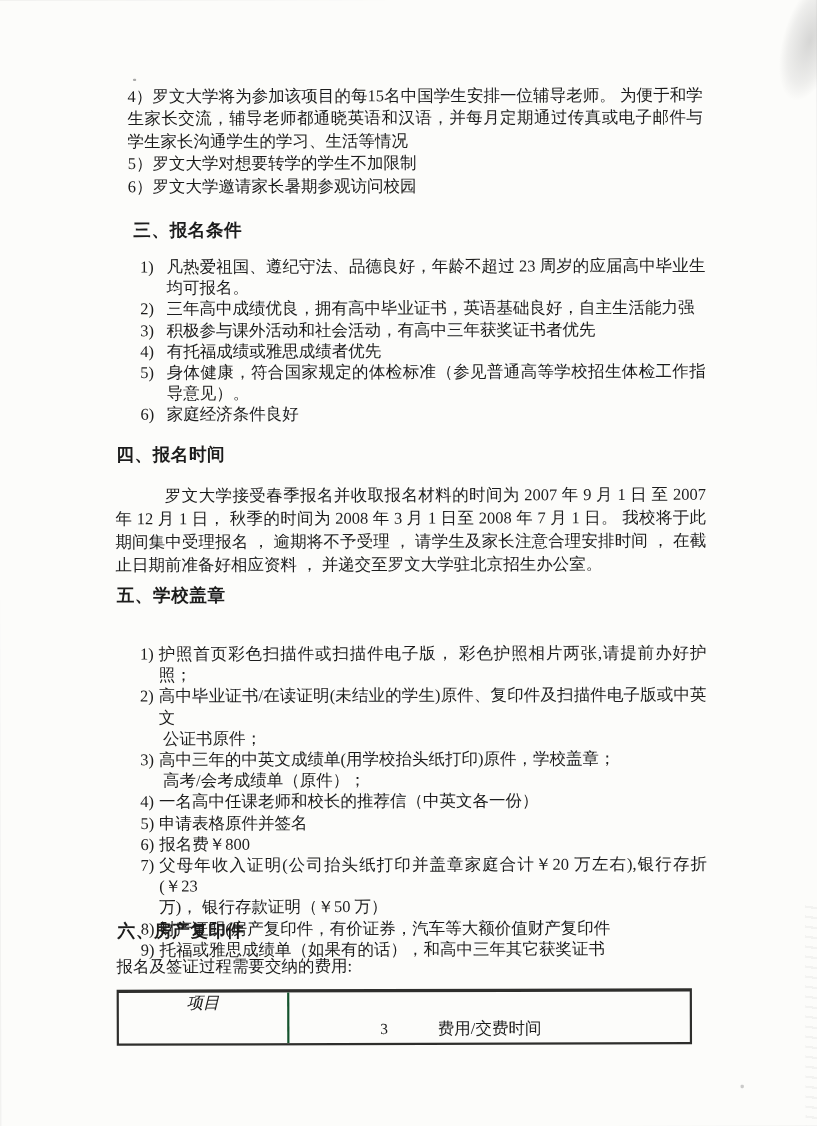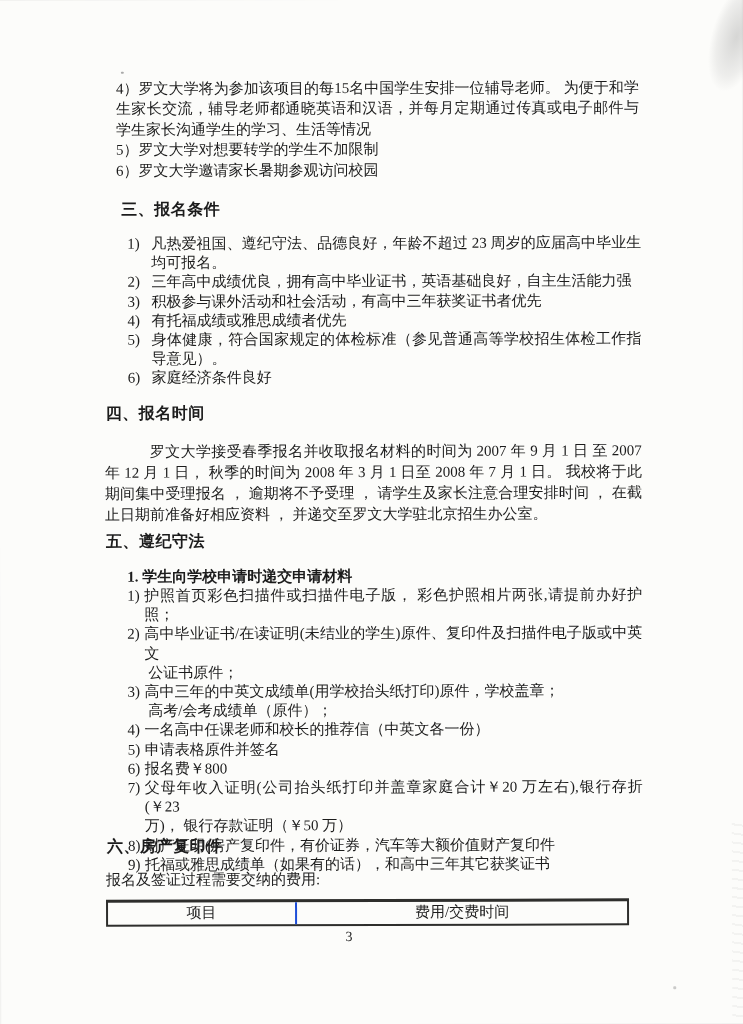--- a/index.html
+++ b/index.html
@@ -55,22 +55,22 @@
     box-sizing: border-box;
     display: flex;
   }
   .fee-table .cell {
     font-size: 15px;
     line-height: 19px;
     padding: 1px 0 2px 0;
     text-align: center;
     box-sizing: border-box;
   }
-  .fee-table .c1 { width: 189px; border-right: 2px solid #1d4ed8; }
-  .fee-table .c2 { flex: 1 1 auto; }
+  .fee-table .c1 { width: 155px; border-right: 2px solid #14532d; font-style: italic; }
+  .fee-table .c2 { flex: 1 1 auto; margin-top: 24px; }
 
   .page-num { text-align: center; font-size: 14px; line-height: 18px; }
 
   
   .smudge-tr {
     position: absolute;
     top: -8px; right: -14px;
     width: 78px; height: 128px;
     background: radial-gradient(ellipse 42% 58% at 68% 32%,
        rgba(140,140,140,0.34), rgba(150,150,150,0.14) 55%, transparent 76%);
@@ -129,23 +129,22 @@
     <div class="row">
       <span class="num">6)</span>
       <span class="txt">家庭经济条件良好</span>
     </div>
   </div>
 
   <div class="blk hd" style="top:403px; left:106px;">四、报名时间</div>
 
   <div class="blk para indent2" style="top:441px; left:105px; width:537px;">罗文大学接受春季报名并收取报名材料的时间为 2007 年 9 月 1 日  至  2007 年 12 月 1 日， 秋季的时间为 2008 年 3 月 1 日至 2008 年 7 月 1 日。  我校将于此期间集中受理报名 ， 逾期将不予受理 ， 请学生及家长注意合理安排时间 ， 在截止日期前准备好相应资料 ， 并递交至罗文大学驻北京招生办公室。</div>
 
-  <div class="blk hd" style="top:531px; left:106px;">五、遵纪守法</div>
+  <div class="blk hd" style="top:531px; left:106px;">五、学校盖章</div>
 
-  <div class="blk subhead" style="top:566px; left:127px;">1. 学生向学校申请时递交申请材料</div>
 
   <div class="blk hlist list-five" style="top:586px; left:127px; width:515px;">
     <div class="row">
       <span class="num">1)</span>
       <span class="txt">护照首页彩色扫描件或扫描件电子版， 彩色护照相片两张,请提前办好护照；</span>
     </div>
     <div class="row">
       <span class="num">2)</span>
       <span class="txt">高中毕业证书/在读证明(未结业的学生)原件、复印件及扫描件电子版或中英文
  公证书原件；</span>

